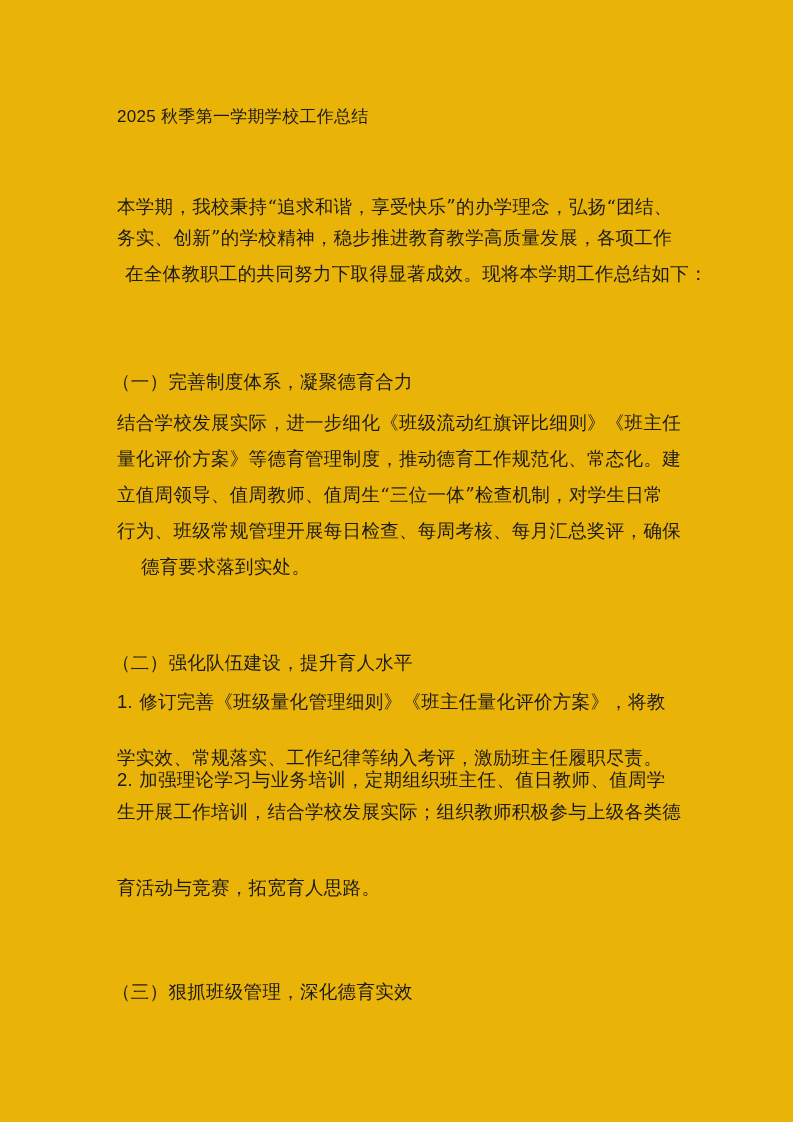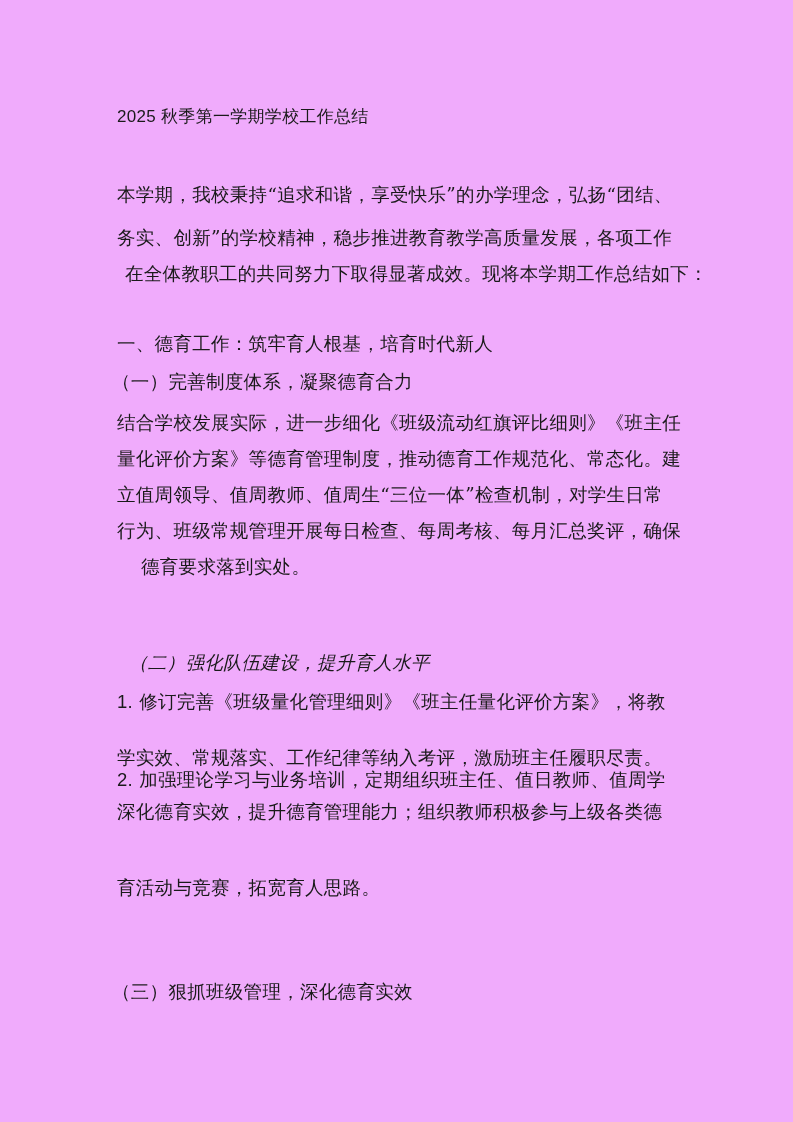--- a/index.html
+++ b/index.html
@@ -1,54 +1,53 @@
 <!DOCTYPE html>
 <html><head>
   <meta charset="utf-8">
   <style>
     html, body { margin: 0; padding: 0; background: #ffffff; }
     body { width: 793px; height: 1122px; position: relative; overflow: hidden;
       font-family: "DejaVu Serif", "Liberation Serif", serif; color: #1a1a1a; }
-    .page { position: absolute; left: 0; top: 0; width: 793px; height: 1122px; background: #f0abfc; }
+    .page { position: absolute; left: 0; top: 0; width: 793px; height: 1122px; background: #eab308; }
     .line { position: absolute; left: 117px; font-size: 18.5px; line-height: 24px; white-space: nowrap; letter-spacing: 0.3px; }
     .title { font-size: 17px; }
     .num { font-family: "Liberation Sans", sans-serif; }
   </style>
 </head>
 <body>
 
 <div class="page">
   <div class="line title" style="top:104px;">
     <span class="num">2025 秋季第一学期学校工作总结</span>
   </div>
 
   <div>
-    <div class="line" style="top:183px;">本学期，我校秉持“追求和谐，享受快乐”的办学理念，弘扬“团结、</div>
+    <div class="line" style="top:195px;">本学期，我校秉持“追求和谐，享受快乐”的办学理念，弘扬“团结、</div>
     <div class="line" style="top:226px;">务实、创新”的学校精神，稳步推进教育教学高质量发展，各项工作</div>
     <div class="line" style="top:262px;margin-left:8px;">在全体教职工的共同努力下取得显著成效。现将本学期工作总结如下：</div>
   </div>
 
-  <div class="line" style="top:332px;">一、德育工作：筑牢育人根基，培育时代新人</div>
 
   <div class="line" style="top:370px; left:112px;">（一）完善制度体系，凝聚德育合力</div>
   <div>
     <div class="line" style="top:411px;">结合学校发展实际，进一步细化《班级流动红旗评比细则》《班主任</div>
     <div class="line" style="top:447px;">量化评价方案》等德育管理制度，推动德育工作规范化、常态化。建</div>
     <div class="line" style="top:483px;">立值周领导、值周教师、值周生“三位一体”检查机制，对学生日常</div>
     <div class="line" style="top:519px;">行为、班级常规管理开展每日检查、每周考核、每月汇总奖评，确保</div>
     <div class="line" style="top:555px;margin-left:24px;">德育要求落到实处。</div>
   </div>
 
-  <div class="line" style="top:651px; left:129px;font-style:italic;">（二）强化队伍建设，提升育人水平</div>
+  <div class="line" style="top:651px; left:112px;">（二）强化队伍建设，提升育人水平</div>
   <div>
     <div class="line" style="top:690px;">
       <span class="num">1.</span><span> 修订完善《班级量化管理细则》《班主任量化评价方案》，将教</span>
     </div>
     <div class="line" style="top:746px;">学实效、常规落实、工作纪律等纳入考评，激励班主任履职尽责。</div>
     <div class="line" style="top:768px;">
       <span class="num">2.</span><span> 加强理论学习与业务培训，定期组织班主任、值日教师、值周学</span>
     </div>
-    <div class="line" style="top:800px;">深化德育实效，提升德育管理能力；组织教师积极参与上级各类德</div>
+    <div class="line" style="top:800px;">生开展工作培训，结合学校发展实际；组织教师积极参与上级各类德</div>
     <div class="line" style="top:836px;margin-top:40px;">育活动与竞赛，拓宽育人思路。</div>
   </div>
 
   <div class="line" style="top:980px; left:112px;">（三）狠抓班级管理，深化德育实效</div>
 </div>
 
 </body></html>

